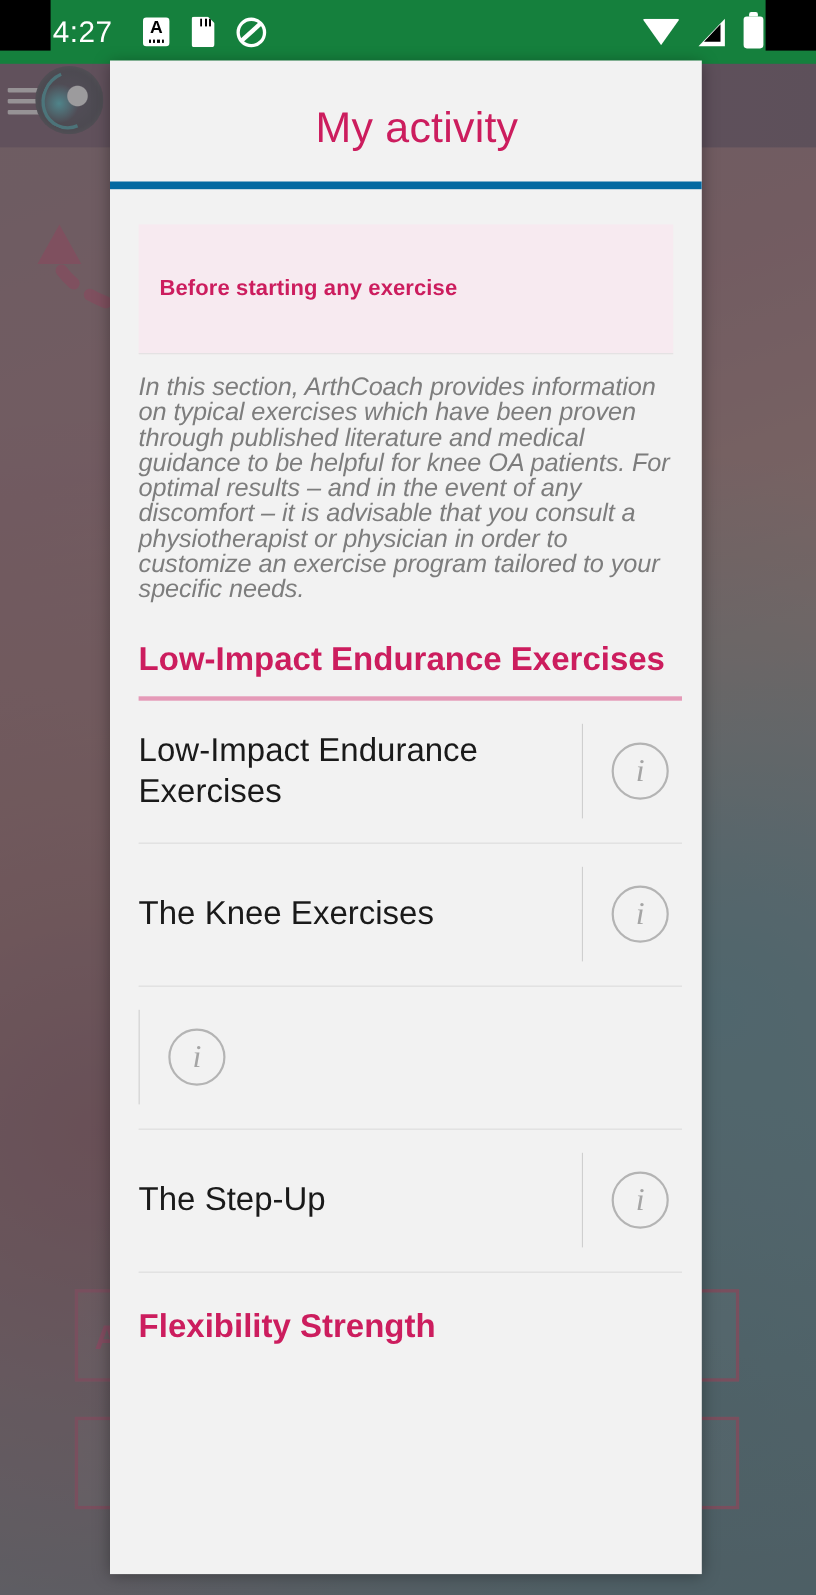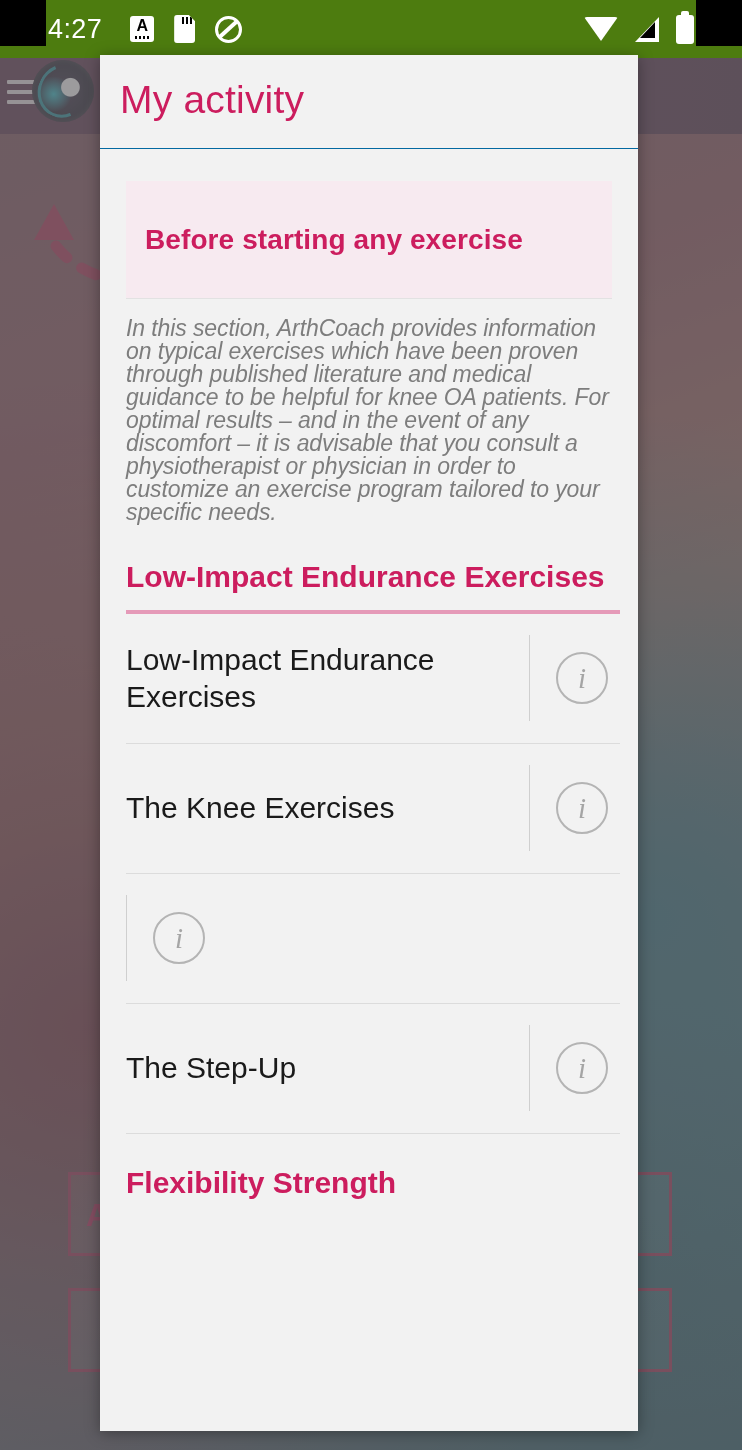--- a/index.html
+++ b/index.html
@@ -75,21 +75,21 @@
     top:1198px;
   }
   .bg-card-text.left  { left:86px; }
   .bg-card-text.right { left:612px; }
 
   .scrim { position:absolute; left:0; top:44px; right:0; bottom:0; background: rgba(110,110,110,0.62); }
 
   
   .statusbar {
     position:absolute; left:0; top:0; width:742px; height:58px;
-    background:#4d7c0f; color:#fff; z-index:40;
+    background:#15803d; color:#fff; z-index:40;
     display:flex; align-items:center;
   }
   .sb-time { margin-left:48px; font-size:27px; letter-spacing:.4px; }
   .sb-left-icons { display:flex; align-items:center; gap:20px; margin-left:28px; }
   .sb-right { margin-left:auto; margin-right:48px; display:flex; align-items:center; gap:17px; }
 
   .ic-a {
     width:24px; height:26px; background:#fff; border-radius:3px;
     color:#000; font-size:16px; font-weight:bold; line-height:20px; text-align:center;
     position:relative;
@@ -138,36 +138,37 @@
   .corner.tr { right:0; top:0; }
 
   
   .dialog {
     position:absolute; left:100px; top:55px; width:538px; height:1376px;
     background:#f2f2f2; z-index:50; overflow:hidden;
     box-shadow: 0 2px 14px rgba(0,0,0,0.35);
   }
 
   .dlg-header {
-    height:94px; position:relative; display:flex; align-items:flex-end;
-    border-bottom:1px solid #0369a1;
+    height:117px; position:relative; display:flex; align-items:flex-end;
+    border-bottom:7px solid #0369a1;
+    justify-content:center;
   }
   .dlg-title {
     color:#cc1d5e; font-size:39px; padding:0 0 26px 20px; letter-spacing:.2px;
   }
 
   .dlg-body { padding:0 0 0 0; }
 
   .notice {
     margin:32px 26px 0 26px; background:#f7eaf0;
     height:118px; display:flex; align-items:center;
     border-bottom:1px solid #e2e2e2;
   }
   .notice-text {
-    color:#cc1d5e; font-size:28px; font-weight:bold; padding-left:19px; letter-spacing:.1px;
+    color:#cc1d5e; font-size:20px; font-weight:bold; padding-left:19px; letter-spacing:.1px;
   }
 
   .intro {
     margin:18px 26px 0 26px;
     color:#7d7d7d; font-style:italic; font-size:23px; line-height:1.0;
     letter-spacing:-0.1px;
   }
 
   .cat {
     margin:34px 18px 0 26px; position:relative;

